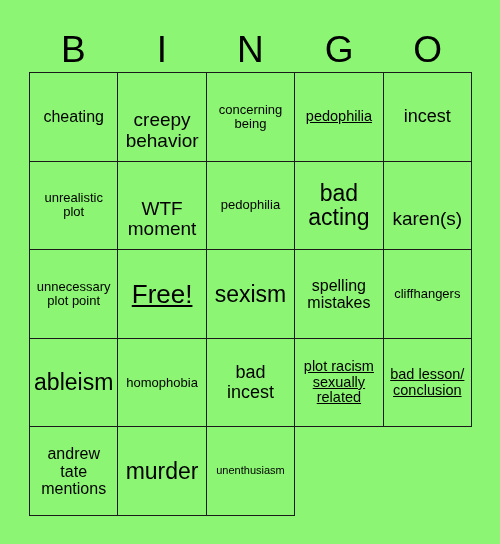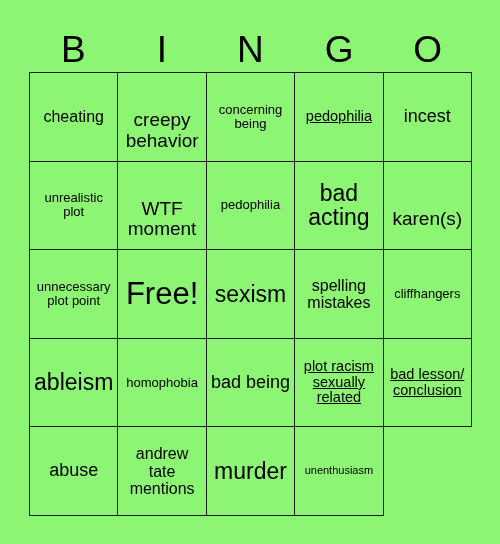--- a/index.html
+++ b/index.html
@@ -78,21 +78,21 @@
   }
 
   
   .fs-xxs .cell-text { font-size: 11px; }
   .fs-xs  .cell-text { font-size: 13px; }
   .fs-s   .cell-text { font-size: 14.5px; text-decoration: underline; }
   .fs-m   .cell-text { font-size: 16px; }
   .fs-l   .cell-text { font-size: 19px; margin-top: 28px; }
   .fs-xl  .cell-text { font-size: 23px; }
   .fs-xxl .cell-text { font-size: 18px; }
-  .fs-free .cell-text { font-size: 31px; }
+  .fs-free .cell-text { font-size: 26px; text-decoration: underline; }
 </style>
 </head>
 <body>
 
 <div class="card">
 
   <div class="bingo-header">
     <div class="header-letter">B</div>
     <div class="header-letter">I</div>
     <div class="header-letter">N</div>
@@ -146,30 +146,27 @@
       <div class="cell fs-xs">
         <span class="cell-text">cliffhangers</span>
       </div>
       <div class="cell fs-xl">
         <span class="cell-text">ableism</span>
       </div>
       <div class="cell fs-xs">
         <span class="cell-text">homophobia</span>
       </div>
       <div class="cell fs-xxl">
-        <span class="cell-text">bad being</span>
+        <span class="cell-text">bad incest</span>
       </div>
       <div class="cell fs-s">
         <span class="cell-text">plot racism sexually related</span>
       </div>
       <div class="cell fs-s">
         <span class="cell-text">bad lesson/ conclusion</span>
-      </div>
-      <div class="cell fs-xxl">
-        <span class="cell-text">abuse</span>
       </div>
       <div class="cell fs-m">
         <span class="cell-text">andrew tate mentions</span>
       </div>
       <div class="cell fs-xl">
         <span class="cell-text">murder</span>
       </div>
       <div class="cell fs-xxs">
         <span class="cell-text">unenthusiasm</span>
       </div>

